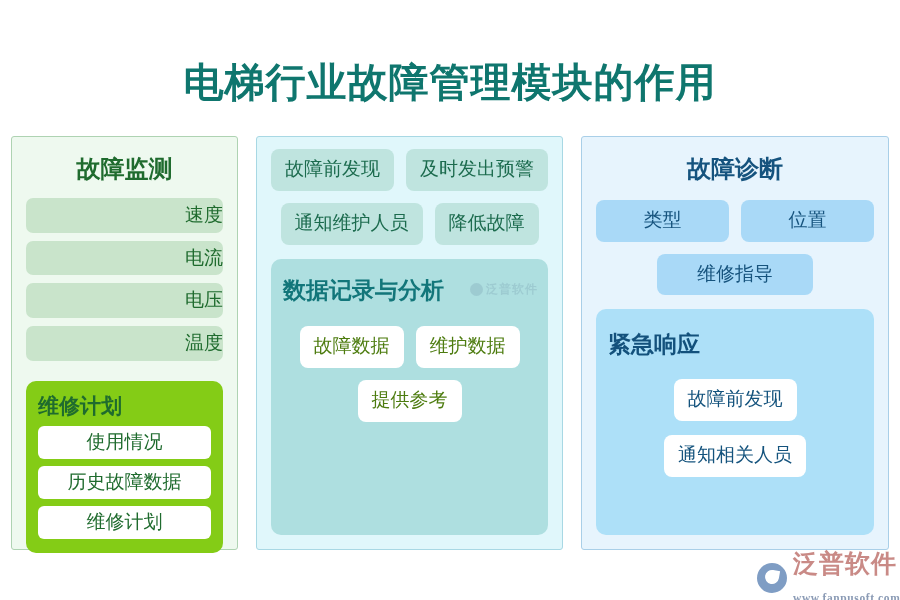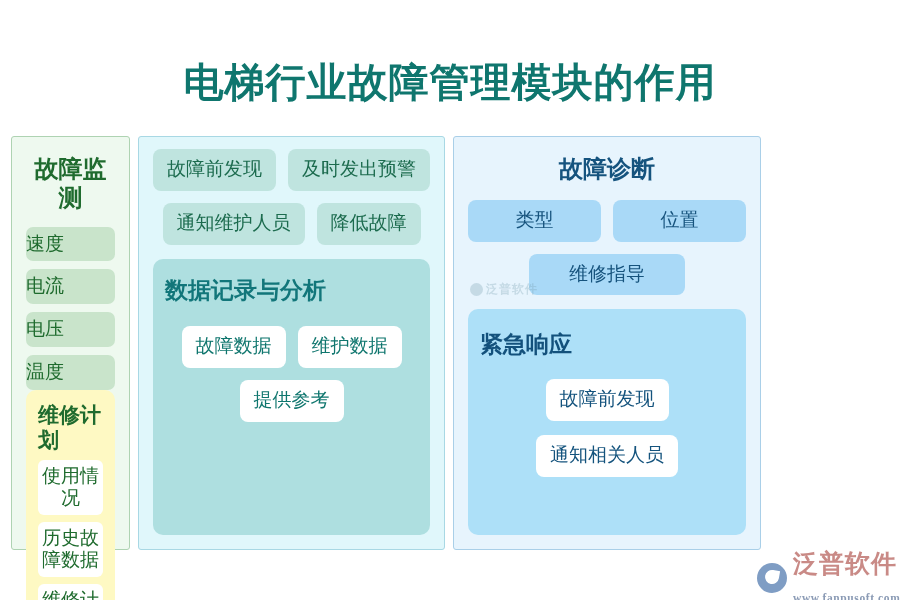--- a/index.html
+++ b/index.html
@@ -34,24 +34,24 @@
     color: #0f766e;
     letter-spacing: 1px;
     line-height: 1.25;
   }
 
   
   .columns {
     position: absolute;
     top: 136px;
     left: 11px;
-    width: 750px;
+    width: 878px;
     height: 414px;
     display: flex;
-    gap: 8px;
+    gap: 18px;
     align-items: stretch;
   }
 
   .column {
     box-sizing: border-box;
     border-radius: 3px;
     padding: 12px 14px 14px 14px;
     display: flex;
     flex-direction: column;
   }
@@ -84,34 +84,34 @@
 
   
   .bar-list {
     display: flex;
     flex-direction: column;
     gap: 8px;
   }
   .bar {
     background: #c9e4cb;
     border-radius: 7px;
-    text-align: left;
+    text-align: right;
     font-size: 19px;
     color: #1f6b2e;
     padding: 6px 0 7px 0;
     line-height: 1.15;
   }
 
   
   .subpanel {
     border-radius: 10px;
     padding: 10px 12px 14px 12px;
     box-sizing: border-box;
   }
-  .subpanel.green { background: #fef9c3; margin-top: 0; }
+  .subpanel.green { background: #84cc16; margin-top: 20px; }
   .subpanel.teal  { background: #aedfe0; margin-top: 14px; flex: 1; }
   .subpanel.blue  { background: #ade0f8; margin-top: 14px; flex: 1; }
 
   .sub-heading {
     text-align: left;
     font-weight: bold;
     line-height: 1.2;
     margin: 2px 0 10px 0;
   }
   .subpanel.green .sub-heading { font-size: 21px; color: #1f6b2e; margin-bottom: 8px; }
@@ -153,21 +153,21 @@
   .chip-teal {
     background: #bfe4df;
     color: #1c6b4e;
   }
   .chip-blue {
     background: #a9d9f7;
     color: #16537d;
   }
   .chip-white-teal {
     background: #ffffff;
-    color: #0f766e;
+    color: #4d7c0f;
   }
   .chip-white-blue {
     background: #ffffff;
     color: #14537d;
   }
 
   .chip-col-center {
     display: flex;
     flex-direction: column;
     align-items: center;

